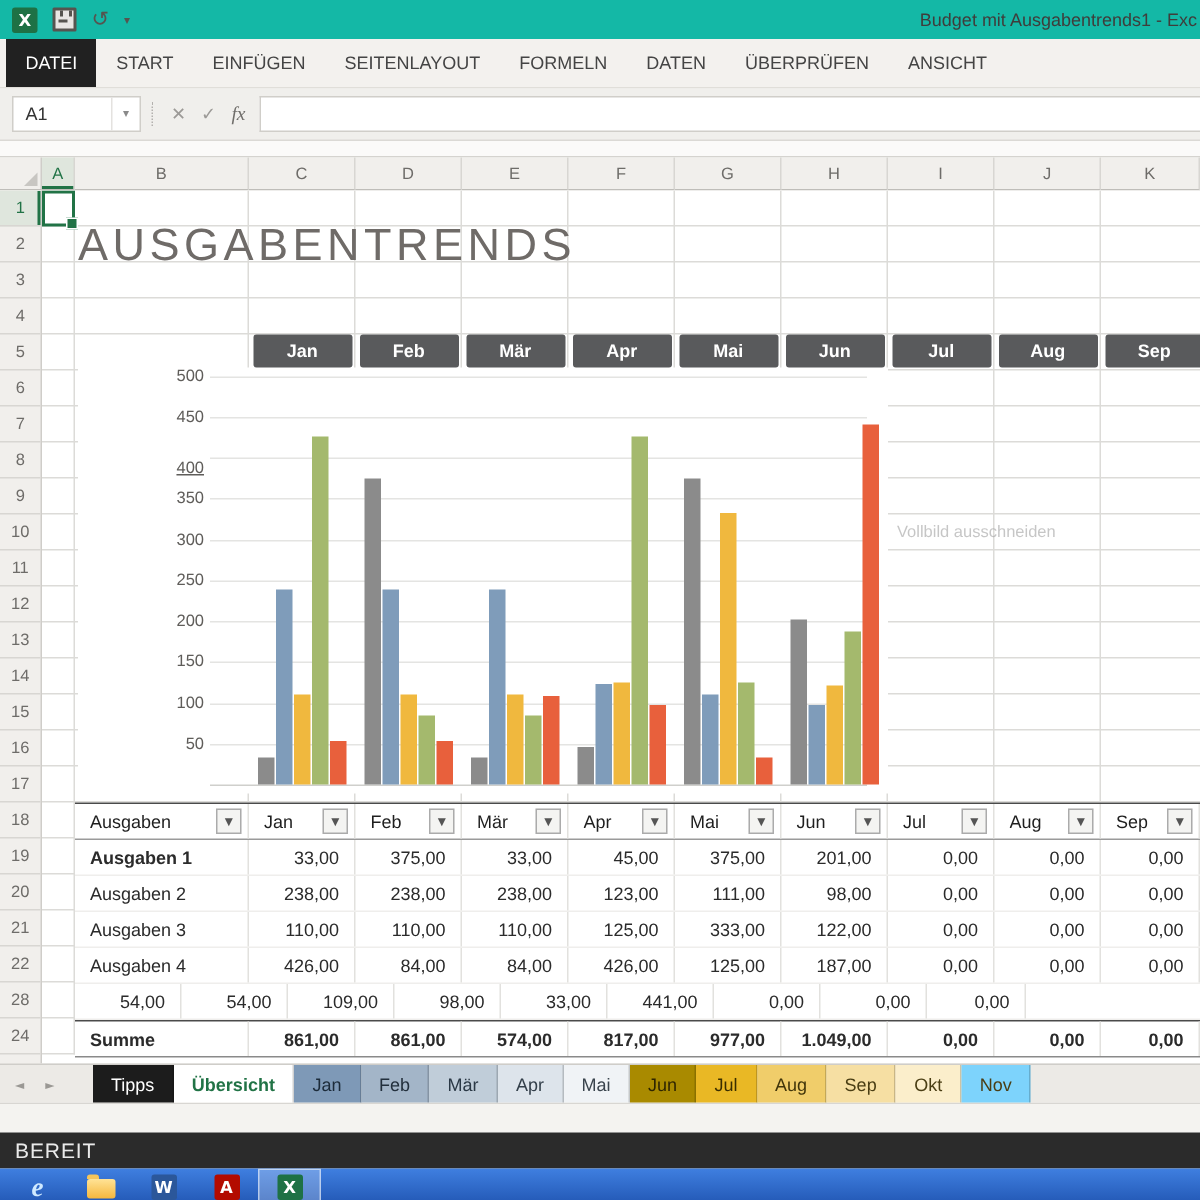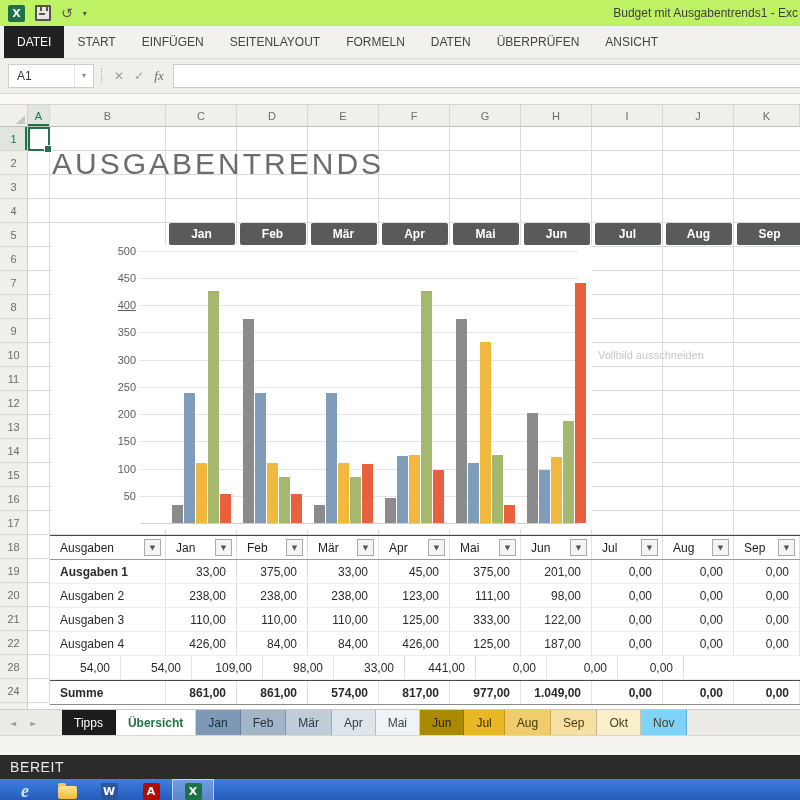--- a/index.html
+++ b/index.html
@@ -1,19 +1,19 @@
 <!DOCTYPE html>
 <html><head>
 <meta charset="utf-8">
 <style>
   html,body{margin:0;padding:0;background:#777;}
   #app{width:800px;height:800px;position:relative;background:#fff;overflow:hidden;
        font-family:"Liberation Sans",sans-serif;-webkit-font-smoothing:antialiased;}
   
-  .titlebar{height:26px;background:#bef264;position:relative;display:flex;align-items:center;}
+  .titlebar{height:26px;background:#14b8a6;position:relative;display:flex;align-items:center;}
   .qat{display:flex;align-items:center;gap:10px;padding-left:8px;}
   .xlogo{width:17px;height:17px;background:#1e7145;border-radius:2px;color:#fff;font-size:11px;font-weight:bold;
          display:flex;align-items:center;justify-content:center;font-family:"DejaVu Sans",sans-serif;}
   .xlogo::before{content:"X";}
   .floppy{width:12px;height:12px;border:2px solid #56544f;border-radius:1px;position:relative;background:#e8e6e3;}
   .floppy::before{content:"";position:absolute;top:0;left:3px;width:4px;height:4px;border-left:2px solid #56544f;border-right:2px solid #56544f;}
   .floppy::after{content:"";position:absolute;bottom:0;left:2px;width:6px;height:4px;border-top:2px solid #56544f;}
   .undoicon{font-size:14px;color:#56544f;font-family:"DejaVu Sans",sans-serif;line-height:14px;}
   .undoicon::before{content:"↺";}
   .qatarrow{font-size:8px;color:#56544f;font-family:"DejaVu Sans",sans-serif;}
@@ -204,21 +204,21 @@
           <div class="ctick" style="top: 189.25px;">150</div>
           <div class="cgrid" style="top: 169px; left: 88px; width: 438px;"></div>
           <div class="ctick" style="top: 162px;">200</div>
           <div class="cgrid" style="top: 141.75px; left: 88px; width: 438px;"></div>
           <div class="ctick" style="top: 134.75px;">250</div>
           <div class="cgrid" style="top: 114.5px; left: 88px; width: 438px;"></div>
           <div class="ctick" style="top: 107.5px;">300</div>
           <div class="cgrid" style="top: 87.25px; left: 88px; width: 438px;"></div>
           <div class="ctick" style="top: 80.25px;">350</div>
           <div class="cgrid" style="top: 60px; left: 88px; width: 438px;"></div>
-          <div class="ctick" style="top: 53px; text-decoration: underline;">400</div>
+          <div class="ctick" style="top: 60px; text-decoration: underline;">400</div>
           <div class="cgrid" style="top: 32.75px; left: 88px; width: 438px;"></div>
           <div class="ctick" style="top: 25.75px;">450</div>
           <div class="cgrid" style="top: 5.5px; left: 88px; width: 438px;"></div>
           <div class="ctick" style="top: -1.5px;">500</div>
           <div class="cbase"></div>
           <div class="cbar" style="left: 120px; top: 260px; height: 18px; background: rgb(139, 139, 139);"></div>
           <div class="cbar" style="left: 132px; top: 148px; height: 130px; background: rgb(127, 156, 186);"></div>
           <div class="cbar" style="left: 144px; top: 218px; height: 60px; background: rgb(240, 184, 62);"></div>
           <div class="cbar" style="left: 156px; top: 46px; height: 232px; background: rgb(164, 185, 109);"></div>
           <div class="cbar" style="left: 168px; top: 249px; height: 29px; background: rgb(232, 96, 60);"></div>

